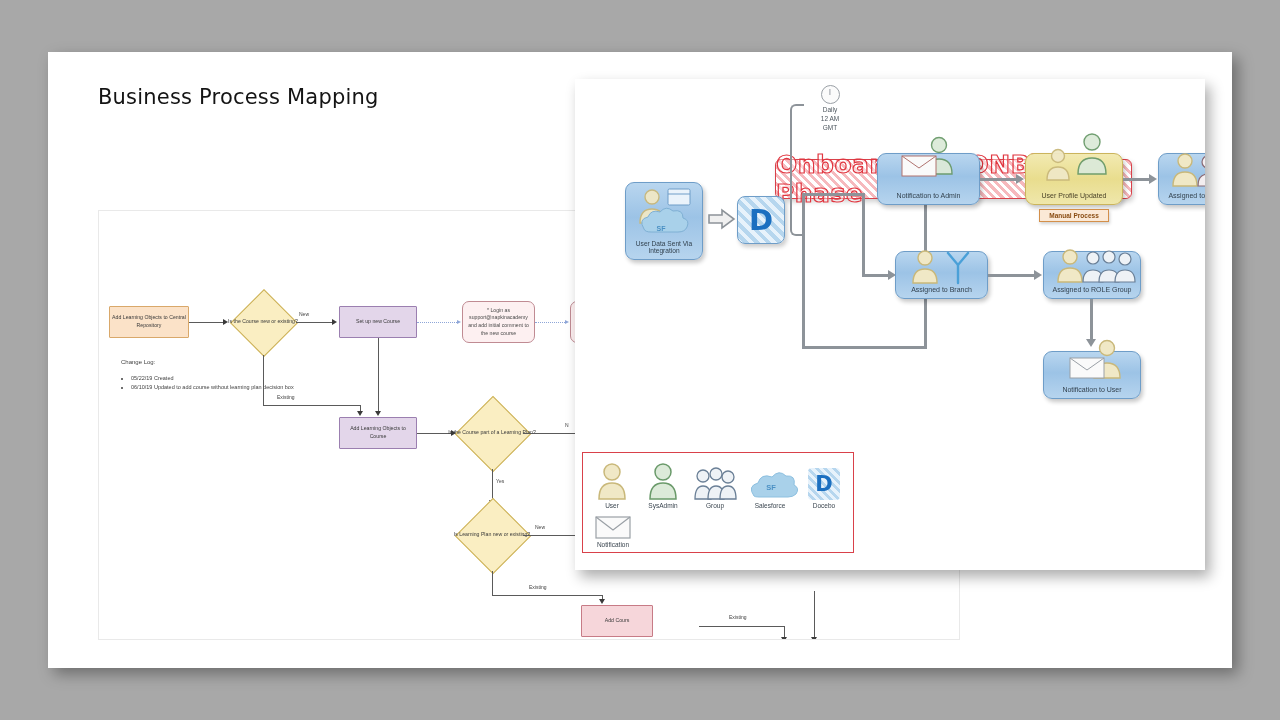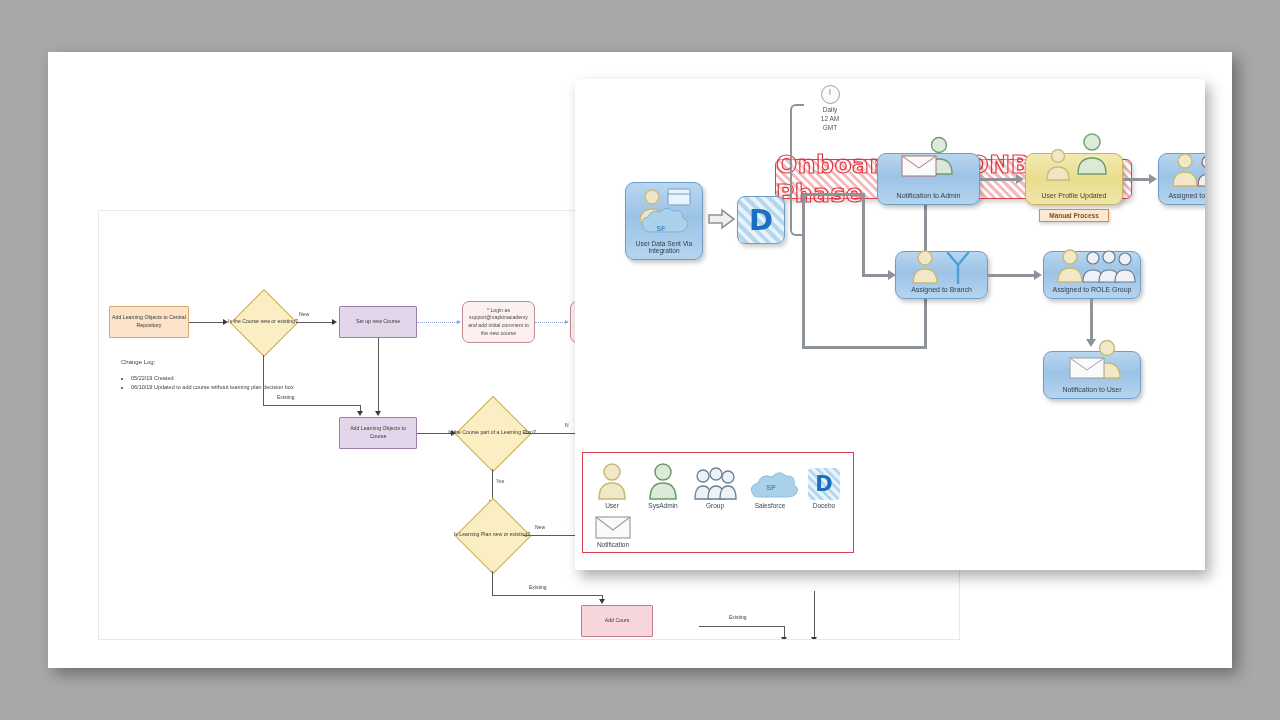--- a/index.html
+++ b/index.html
@@ -141,20 +141,21 @@
   #legend .litem{width:42px;text-align:center;}
   #legend .licon{height:40px;display:flex;align-items:flex-end;justify-content:center;}
   #legend .ltxt{font-size:6.5px;color:#3b4650;margin-top:2px;white-space:nowrap;}
   svg{display:block;overflow:visible;}
 </style>
 </head>
 <body>
 
 <div id="slide">
 
+  <div id="slide-title">Business Process Mapping</div>
 
   <div id="flowchart">
 
     <div id="changelog">
       <div class="cl-title">Change Log:</div>
       <ul>
         <li>05/22/19 Created</li>
         <li>06/10/19 Updated to add course without learning plan decision box</li>
       </ul>
     </div>

